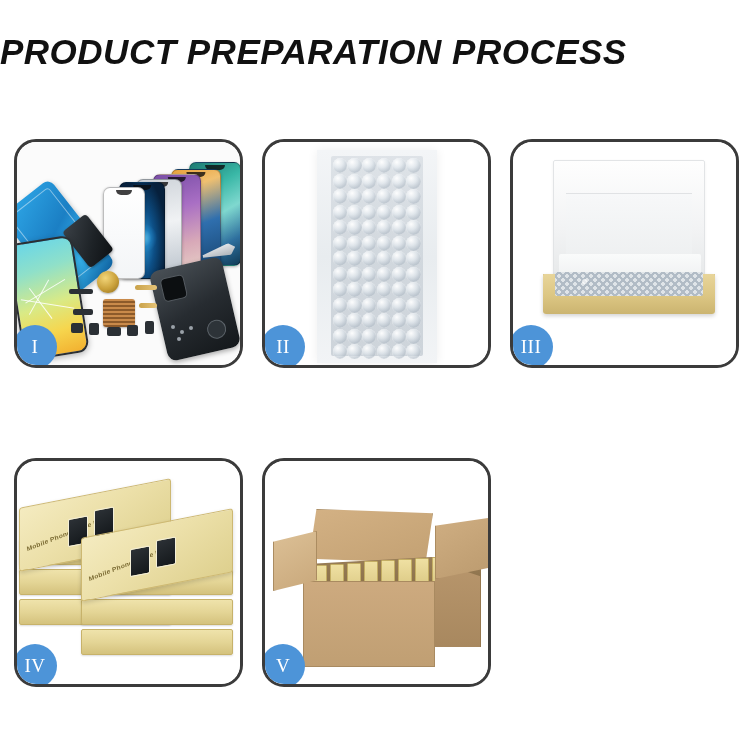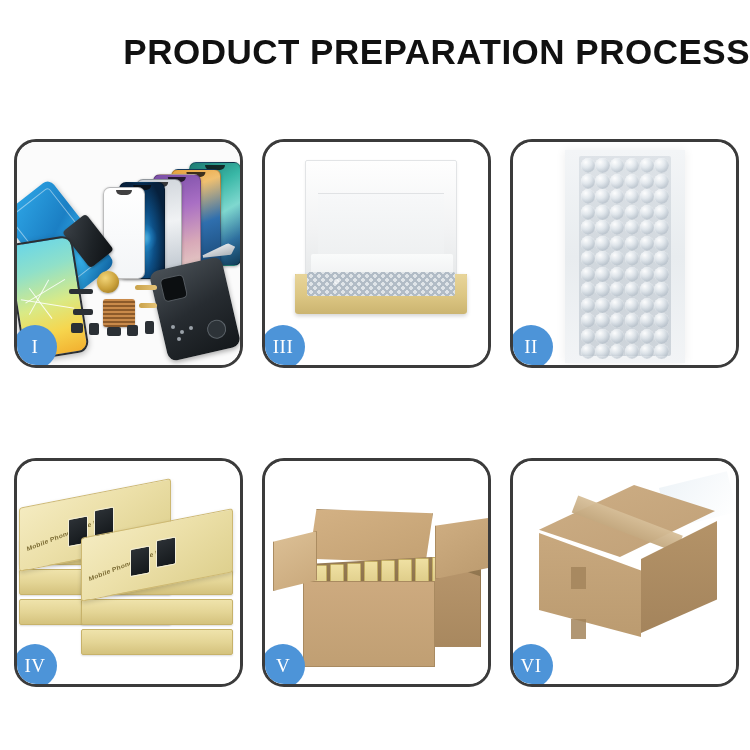--- a/index.html
+++ b/index.html
@@ -19,21 +19,22 @@
     height: 750px;
     background: #ffffff;
   }
 
   
   .header {
     position: absolute;
     top: 34px;
     left: 0;
     width: 750px;
-    text-align: right;
+    text-align: left;
+    font-style: italic;
   }
 
   .page-title {
     font-size: 35px;
     font-weight: 700;
     letter-spacing: 0.5px;
     color: #111111;
     line-height: 1.05;
     white-space: nowrap;
   }
@@ -458,117 +459,117 @@
           </span>
         </div>
 
         <div class="tool-tweezer"></div>
       </div>
       <div class="badge">I</div>
     </div>
 
     <div class="card">
       <div class="card-stage">
+        <div class="p2-bg"></div>
+        <div class="wrap-sheet"></div>
+        <div class="bubble-grid" id="bubble-grid">
+            <span class="bubble"></span>
+            <span class="bubble"></span>
+            <span class="bubble"></span>
+            <span class="bubble"></span>
+            <span class="bubble"></span>
+            <span class="bubble"></span>
+            <span class="bubble"></span>
+            <span class="bubble"></span>
+            <span class="bubble"></span>
+            <span class="bubble"></span>
+            <span class="bubble"></span>
+            <span class="bubble"></span>
+            <span class="bubble"></span>
+            <span class="bubble"></span>
+            <span class="bubble"></span>
+            <span class="bubble"></span>
+            <span class="bubble"></span>
+            <span class="bubble"></span>
+            <span class="bubble"></span>
+            <span class="bubble"></span>
+            <span class="bubble"></span>
+            <span class="bubble"></span>
+            <span class="bubble"></span>
+            <span class="bubble"></span>
+            <span class="bubble"></span>
+            <span class="bubble"></span>
+            <span class="bubble"></span>
+            <span class="bubble"></span>
+            <span class="bubble"></span>
+            <span class="bubble"></span>
+            <span class="bubble"></span>
+            <span class="bubble"></span>
+            <span class="bubble"></span>
+            <span class="bubble"></span>
+            <span class="bubble"></span>
+            <span class="bubble"></span>
+            <span class="bubble"></span>
+            <span class="bubble"></span>
+            <span class="bubble"></span>
+            <span class="bubble"></span>
+            <span class="bubble"></span>
+            <span class="bubble"></span>
+            <span class="bubble"></span>
+            <span class="bubble"></span>
+            <span class="bubble"></span>
+            <span class="bubble"></span>
+            <span class="bubble"></span>
+            <span class="bubble"></span>
+            <span class="bubble"></span>
+            <span class="bubble"></span>
+            <span class="bubble"></span>
+            <span class="bubble"></span>
+            <span class="bubble"></span>
+            <span class="bubble"></span>
+            <span class="bubble"></span>
+            <span class="bubble"></span>
+            <span class="bubble"></span>
+            <span class="bubble"></span>
+            <span class="bubble"></span>
+            <span class="bubble"></span>
+            <span class="bubble"></span>
+            <span class="bubble"></span>
+            <span class="bubble"></span>
+            <span class="bubble"></span>
+            <span class="bubble"></span>
+            <span class="bubble"></span>
+            <span class="bubble"></span>
+            <span class="bubble"></span>
+            <span class="bubble"></span>
+            <span class="bubble"></span>
+            <span class="bubble"></span>
+            <span class="bubble"></span>
+            <span class="bubble"></span>
+            <span class="bubble"></span>
+            <span class="bubble"></span>
+            <span class="bubble"></span>
+            <span class="bubble"></span>
+            <span class="bubble"></span>
+          </div>
+      </div>
+      <div class="badge">II</div>
+    </div>
+
+    <div class="card">
+      <div class="card-stage">
         <div class="p3-bg"></div>
         <div class="mailer-lid"></div>
         <div class="mailer-foam"></div>
         <div class="mailer-side-l"></div>
         <div class="mailer-side-r"></div>
         <div class="mailer-tray"></div>
         <div class="mailer-inner"></div>
       </div>
       <div class="badge">III</div>
-    </div>
-
-    <div class="card">
-      <div class="card-stage">
-        <div class="p2-bg"></div>
-        <div class="wrap-sheet"></div>
-        <div class="bubble-grid" id="bubble-grid">
-            <span class="bubble"></span>
-            <span class="bubble"></span>
-            <span class="bubble"></span>
-            <span class="bubble"></span>
-            <span class="bubble"></span>
-            <span class="bubble"></span>
-            <span class="bubble"></span>
-            <span class="bubble"></span>
-            <span class="bubble"></span>
-            <span class="bubble"></span>
-            <span class="bubble"></span>
-            <span class="bubble"></span>
-            <span class="bubble"></span>
-            <span class="bubble"></span>
-            <span class="bubble"></span>
-            <span class="bubble"></span>
-            <span class="bubble"></span>
-            <span class="bubble"></span>
-            <span class="bubble"></span>
-            <span class="bubble"></span>
-            <span class="bubble"></span>
-            <span class="bubble"></span>
-            <span class="bubble"></span>
-            <span class="bubble"></span>
-            <span class="bubble"></span>
-            <span class="bubble"></span>
-            <span class="bubble"></span>
-            <span class="bubble"></span>
-            <span class="bubble"></span>
-            <span class="bubble"></span>
-            <span class="bubble"></span>
-            <span class="bubble"></span>
-            <span class="bubble"></span>
-            <span class="bubble"></span>
-            <span class="bubble"></span>
-            <span class="bubble"></span>
-            <span class="bubble"></span>
-            <span class="bubble"></span>
-            <span class="bubble"></span>
-            <span class="bubble"></span>
-            <span class="bubble"></span>
-            <span class="bubble"></span>
-            <span class="bubble"></span>
-            <span class="bubble"></span>
-            <span class="bubble"></span>
-            <span class="bubble"></span>
-            <span class="bubble"></span>
-            <span class="bubble"></span>
-            <span class="bubble"></span>
-            <span class="bubble"></span>
-            <span class="bubble"></span>
-            <span class="bubble"></span>
-            <span class="bubble"></span>
-            <span class="bubble"></span>
-            <span class="bubble"></span>
-            <span class="bubble"></span>
-            <span class="bubble"></span>
-            <span class="bubble"></span>
-            <span class="bubble"></span>
-            <span class="bubble"></span>
-            <span class="bubble"></span>
-            <span class="bubble"></span>
-            <span class="bubble"></span>
-            <span class="bubble"></span>
-            <span class="bubble"></span>
-            <span class="bubble"></span>
-            <span class="bubble"></span>
-            <span class="bubble"></span>
-            <span class="bubble"></span>
-            <span class="bubble"></span>
-            <span class="bubble"></span>
-            <span class="bubble"></span>
-            <span class="bubble"></span>
-            <span class="bubble"></span>
-            <span class="bubble"></span>
-            <span class="bubble"></span>
-            <span class="bubble"></span>
-            <span class="bubble"></span>
-          </div>
-      </div>
-      <div class="badge">II</div>
     </div>
 
     <div class="card">
       <div class="card-stage">
         <div class="p4-bg"></div>
         <div class="box-stack">
 
           <div class="pbox" style="left:0px; top:62px;"></div>
           <div class="pbox" style="left:0px; top:92px;"></div>
           <div class="pbox" style="left:0px; top:122px;"></div>
@@ -627,28 +628,15 @@
             <span class="inner-box" style="left: 136px; top: 0.4px;"></span>
           </div>
         <div class="carton-body"></div>
         <div class="carton-right"></div>
         <div class="flap flap-left"></div>
         <div class="flap flap-right"></div>
       </div>
       <div class="badge">V</div>
     </div>
 
-    <div class="card">
-      <div class="card-stage">
-        <div class="p6-bg"></div>
-        <div class="sheen"></div>
-        <div class="sealed-top"></div>
-        <div class="tape-top"></div>
-        <div class="sealed-front"></div>
-        <div class="sealed-right"></div>
-        <div class="tape-tab1"></div>
-        <div class="tape-tab2"></div>
-      </div>
-      <div class="badge">VI</div>
-    </div>
 
   </div>
 </div>
 
 </body></html>

